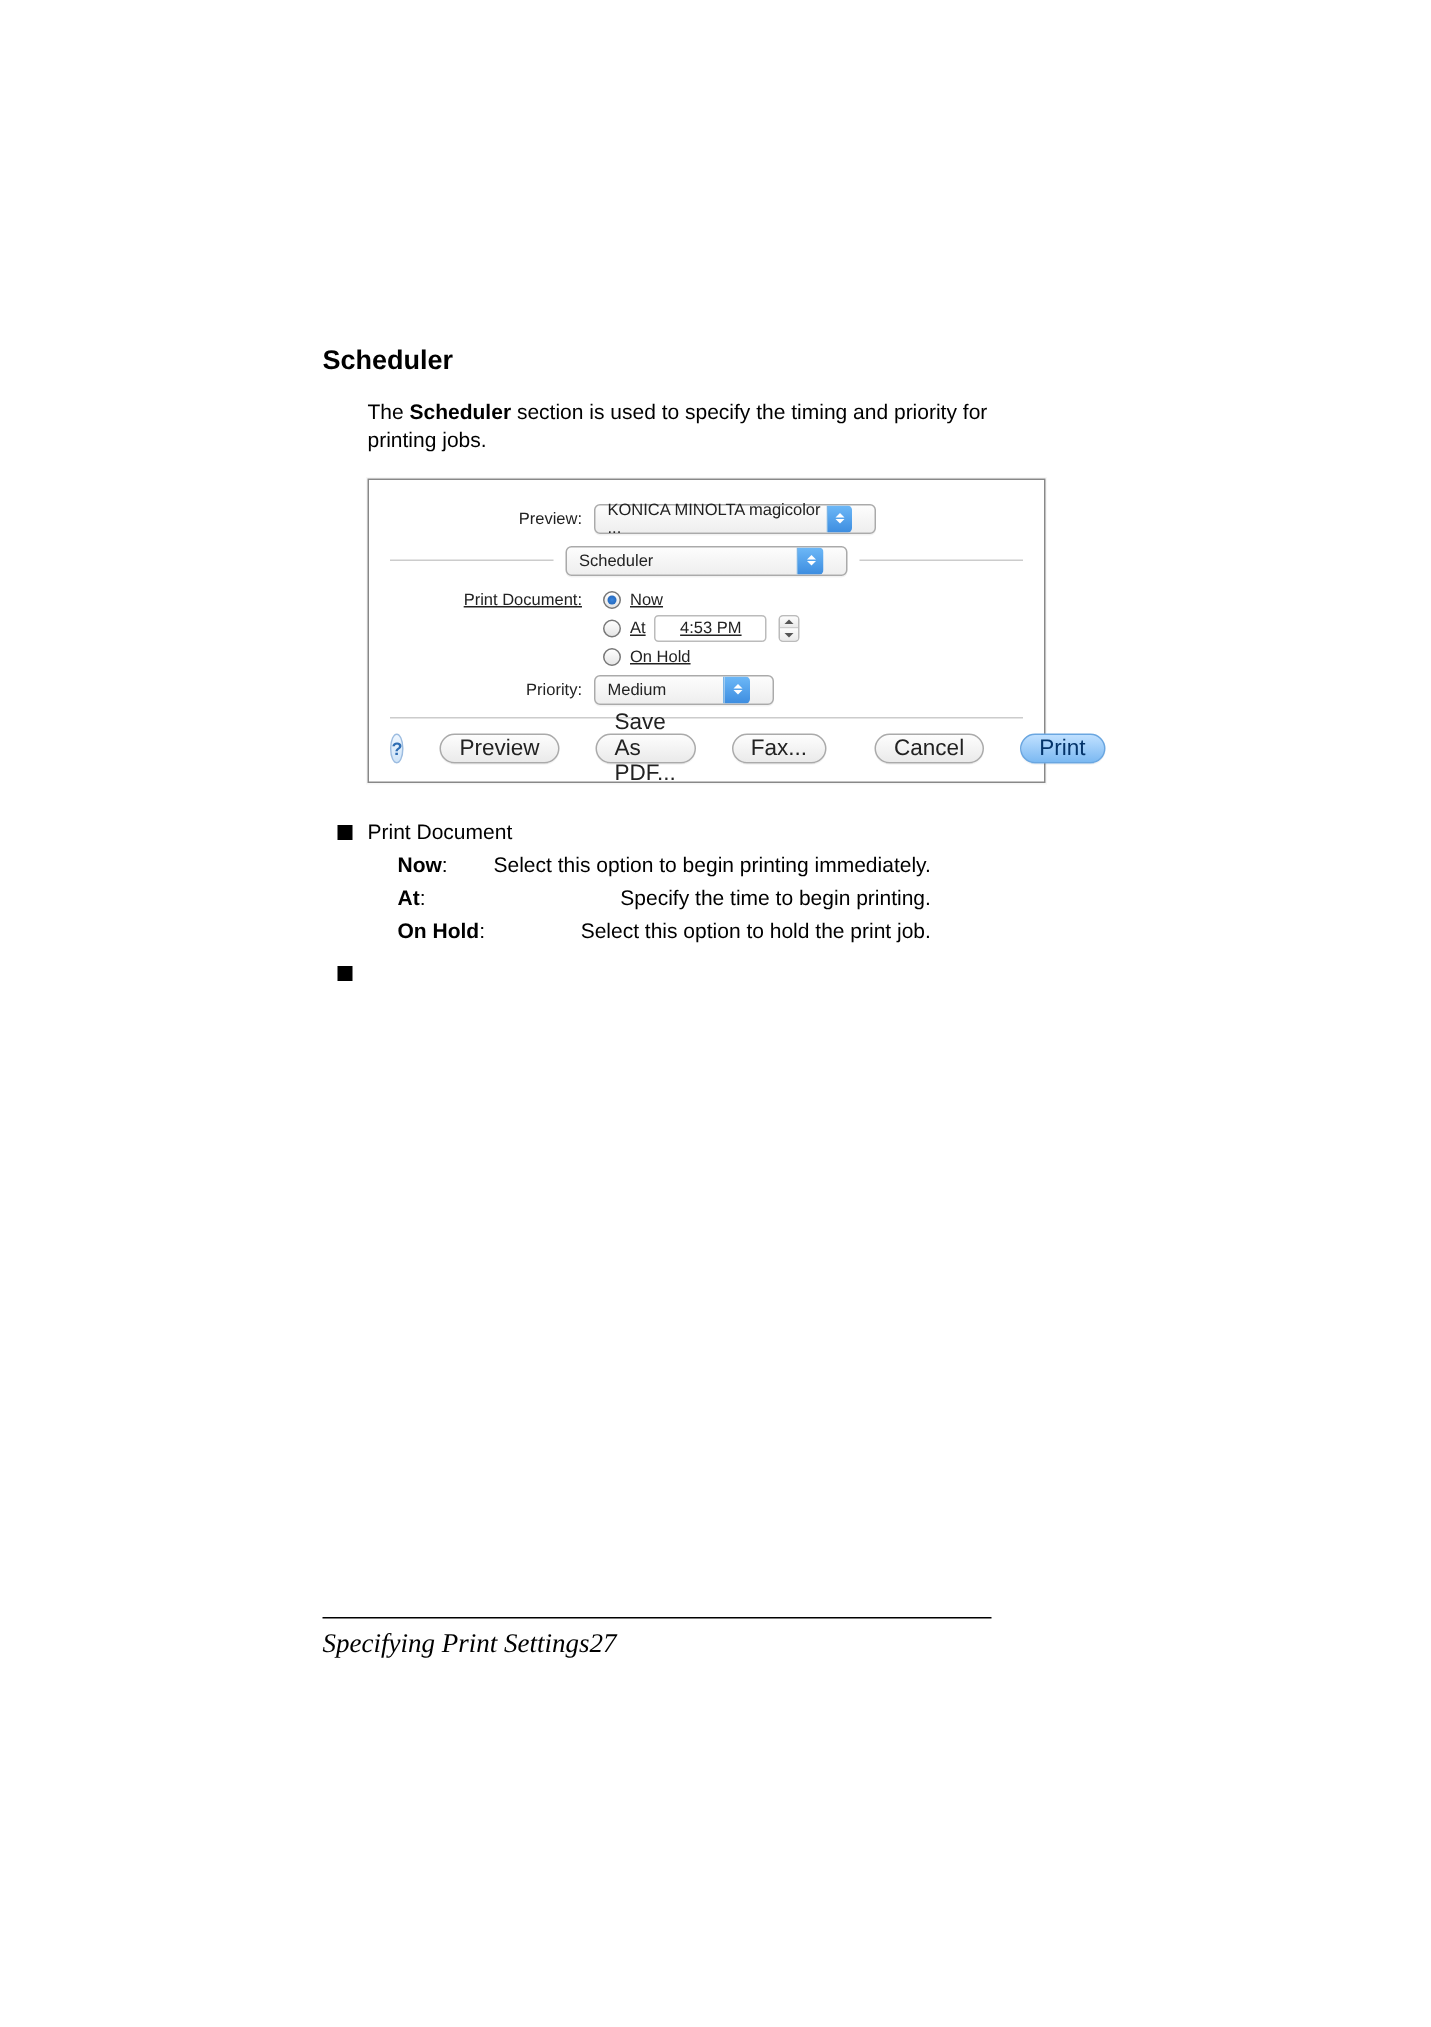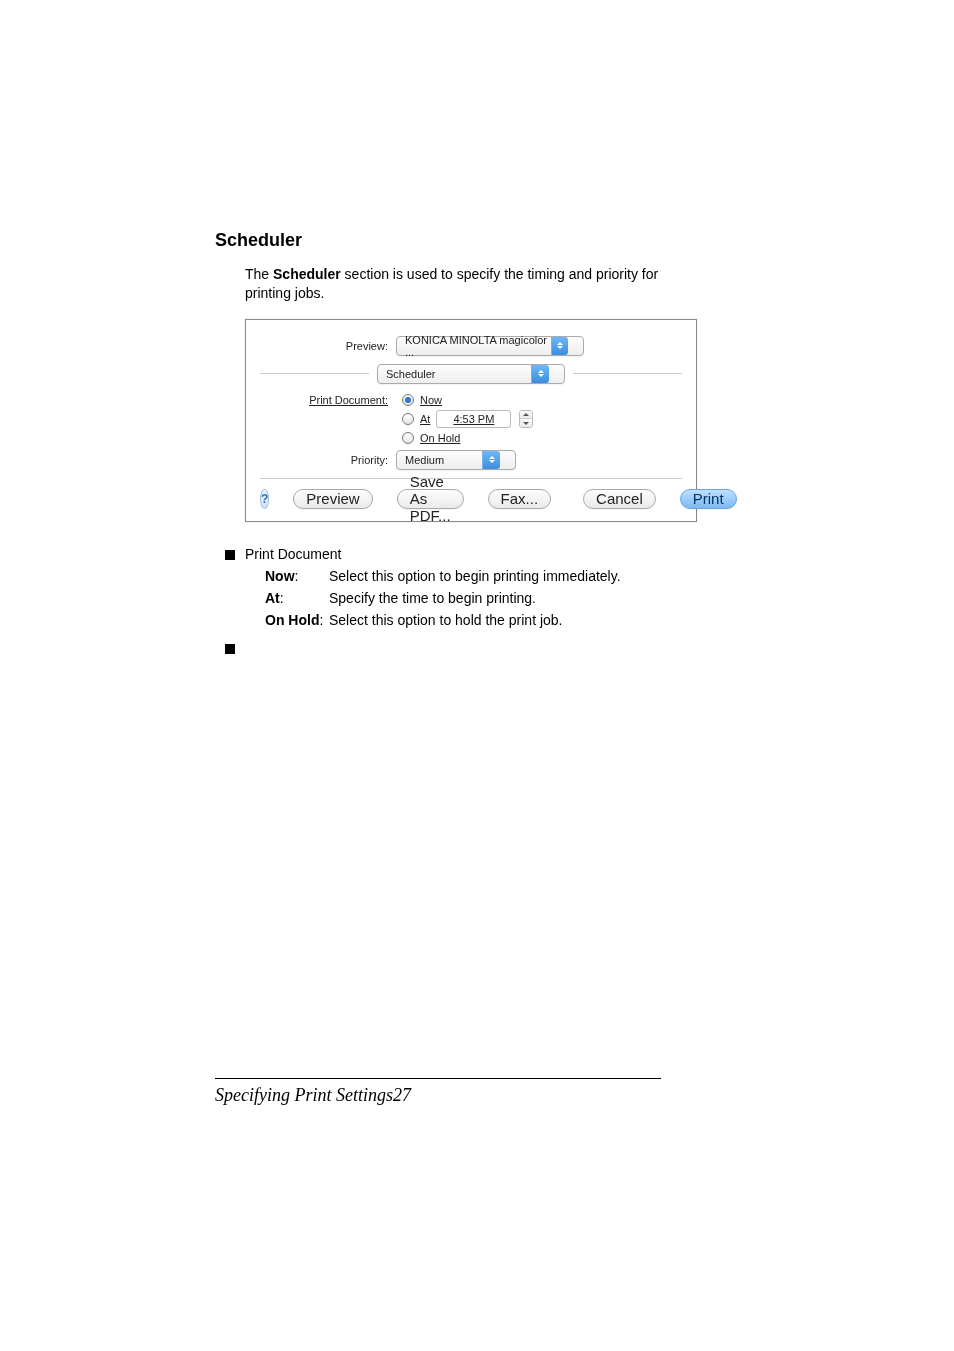--- a/index.html
+++ b/index.html
@@ -161,21 +161,21 @@
   .bullets { margin-left: 10px; font-size: 14px; }
   .blk-bullet {
     display: flex; gap: 10px; margin: 6px 0 6px 0;
   }
   .blk-bullet .sq {
     width: 10px; height: 10px; background: #000; margin-top: 4px; flex: 0 0 10px;
   }
   .def-list { margin-left: 20px; }
   .def-row { display: flex; gap: 0; margin: 6px 0; font-size: 14px; }
   .def-key { width: 64px; font-weight: bold; }
-  .def-val { flex: 1; }
+  .def-val { flex: 1; text-align: right; }
   .sub-desc { margin-left: 20px; font-size: 14px; margin-top: 2px; }
 
   .footer {
     position: absolute;
     left: 215px; right: 215px;
     bottom: 245px;
   }
   .foot-rule {
     height: 1px; background: #000; margin-bottom: 6px;
   }

